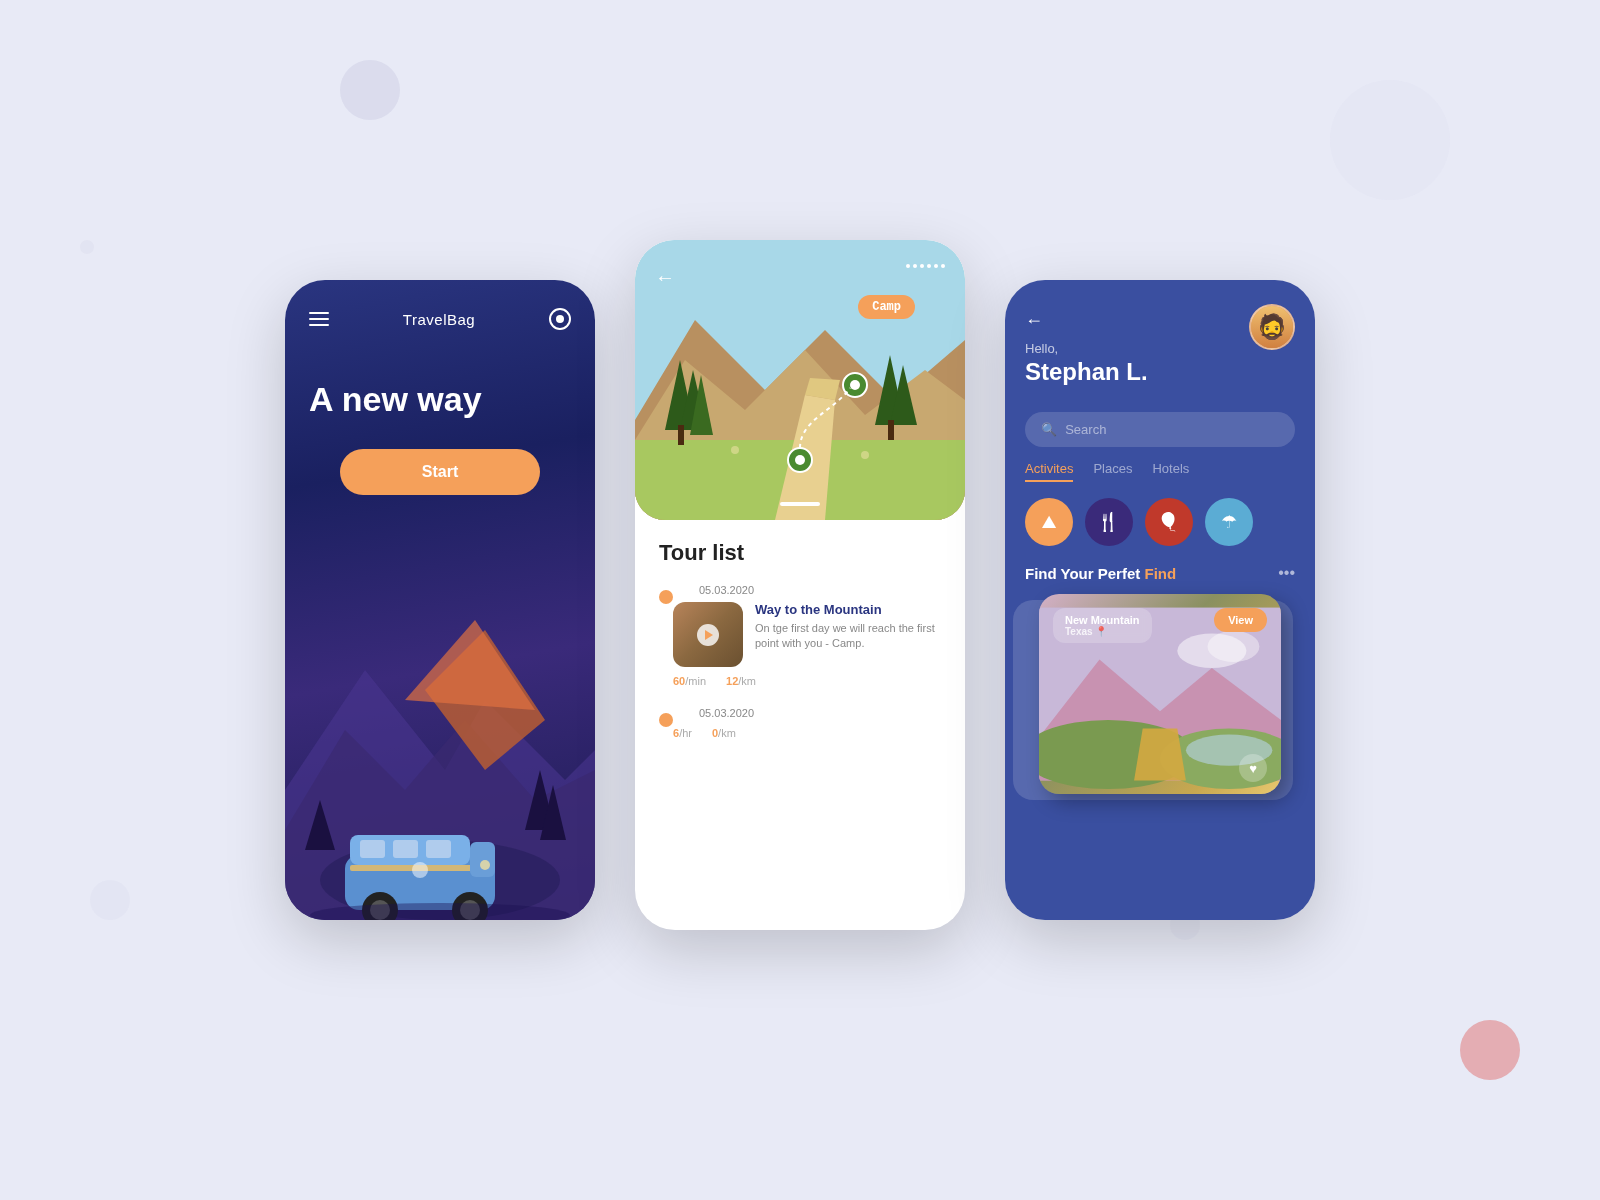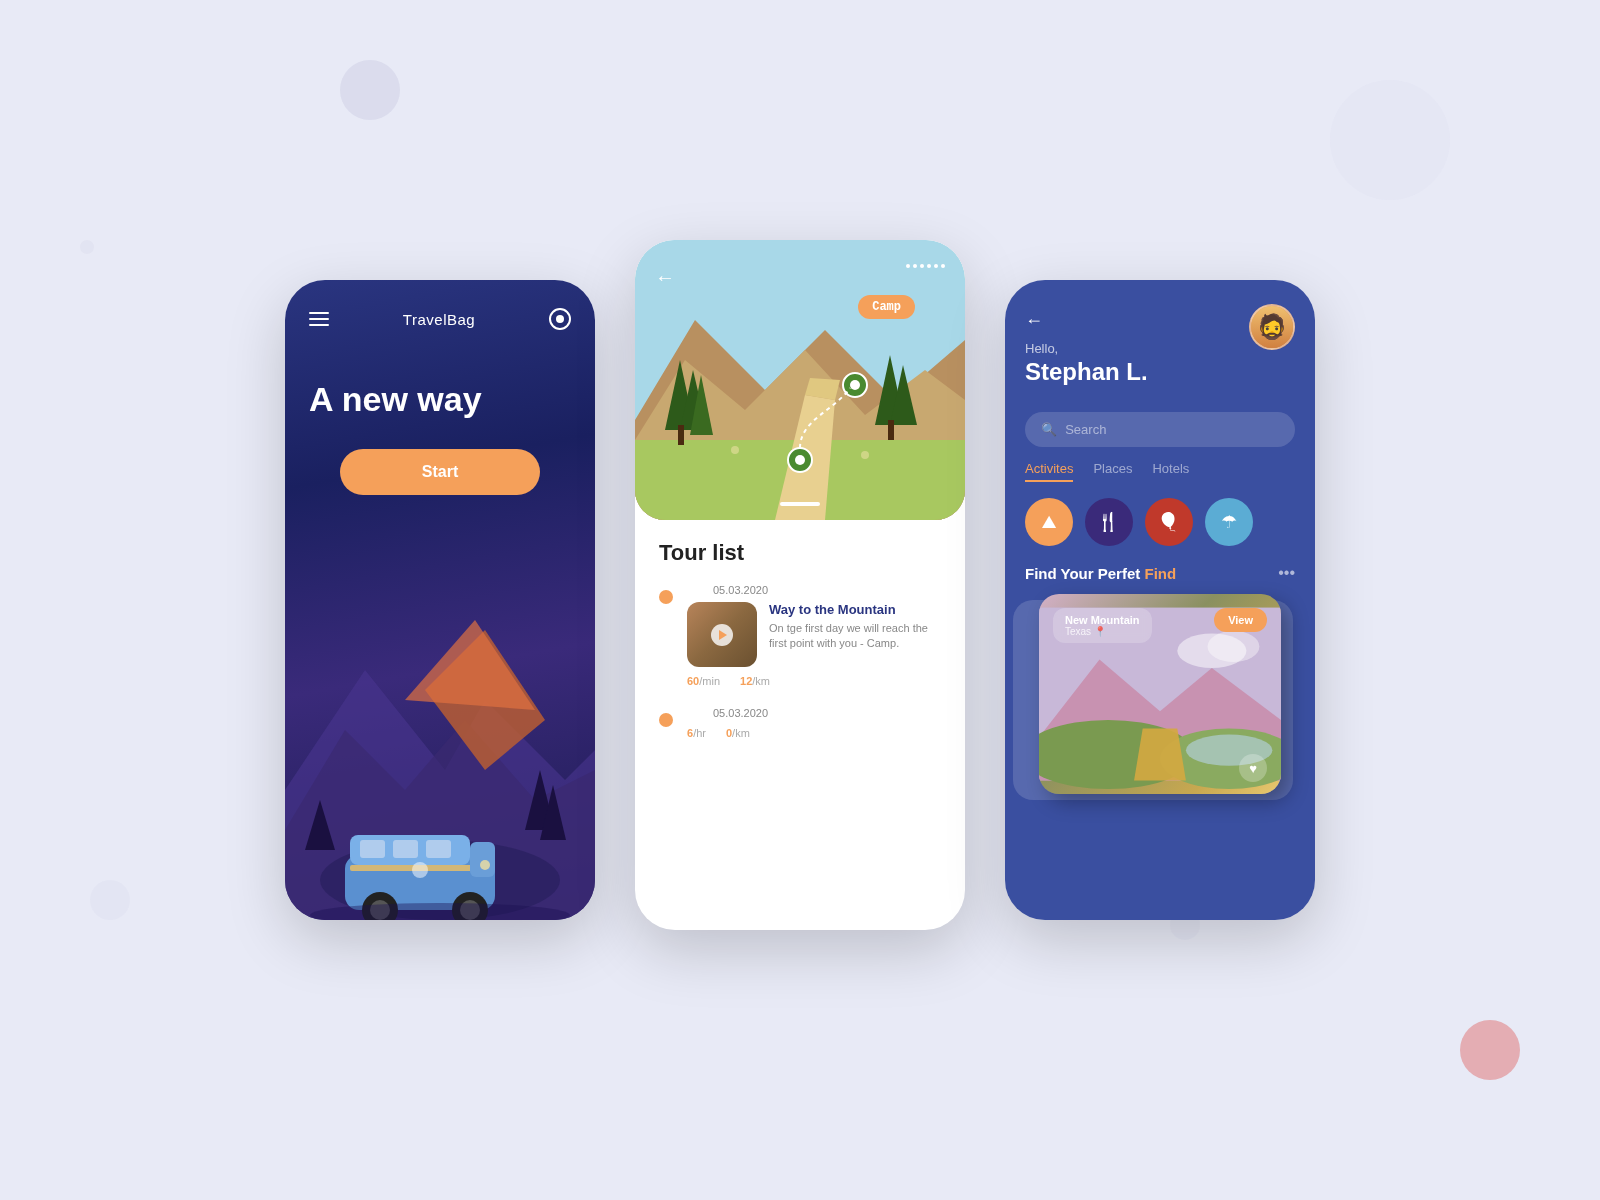--- a/index.html
+++ b/index.html
@@ -188,21 +188,20 @@
 
     .tour-list-title {
       font-size: 22px;
       font-weight: 700;
       color: #222;
       margin-bottom: 18px;
     }
 
     .tour-item {
       display: flex;
-      gap: 14px;
       margin-bottom: 20px;
       position: relative;
     }
 
     .tour-dot {
       width: 14px; height: 14px;
       border-radius: 50%;
       background: #f5a05a;
       margin-top: 4px;
       flex-shrink: 0;
@@ -430,20 +429,21 @@
       font-size: 11px;
       font-weight: 700;
       color: white;
     }
     .place-location {
       font-size: 10px;
       color: rgba(255,255,255,0.8);
       display: flex;
       align-items: center;
       gap: 3px;
+      font-weight: bold;
     }
 
     .view-btn {
       background: #f5a05a;
       color: white;
       font-size: 11px;
       font-weight: 600;
       padding: 6px 14px;
       border-radius: 16px;
       border: none;

